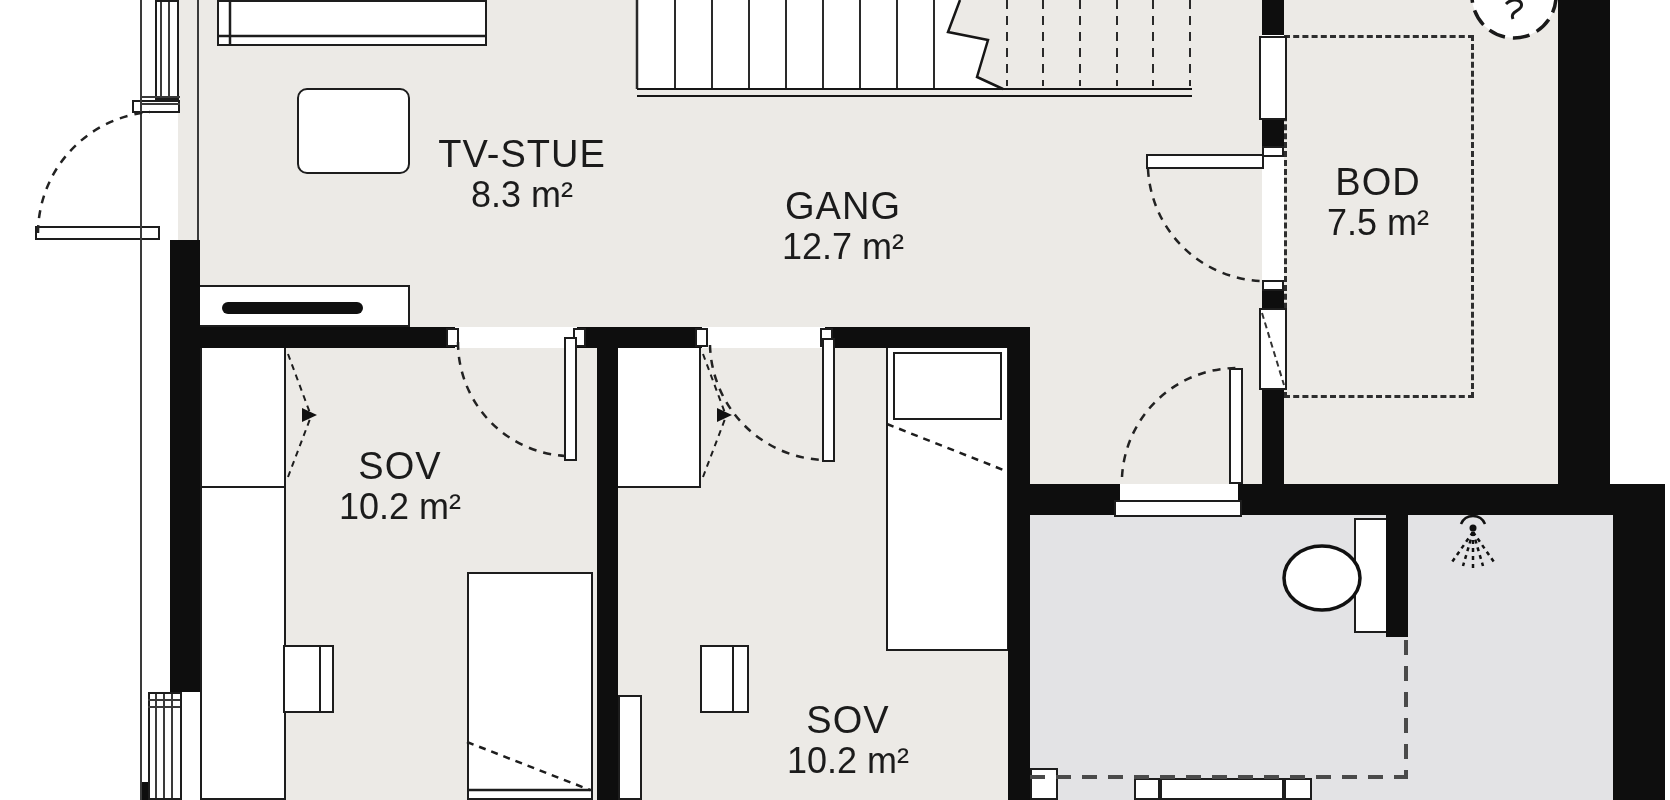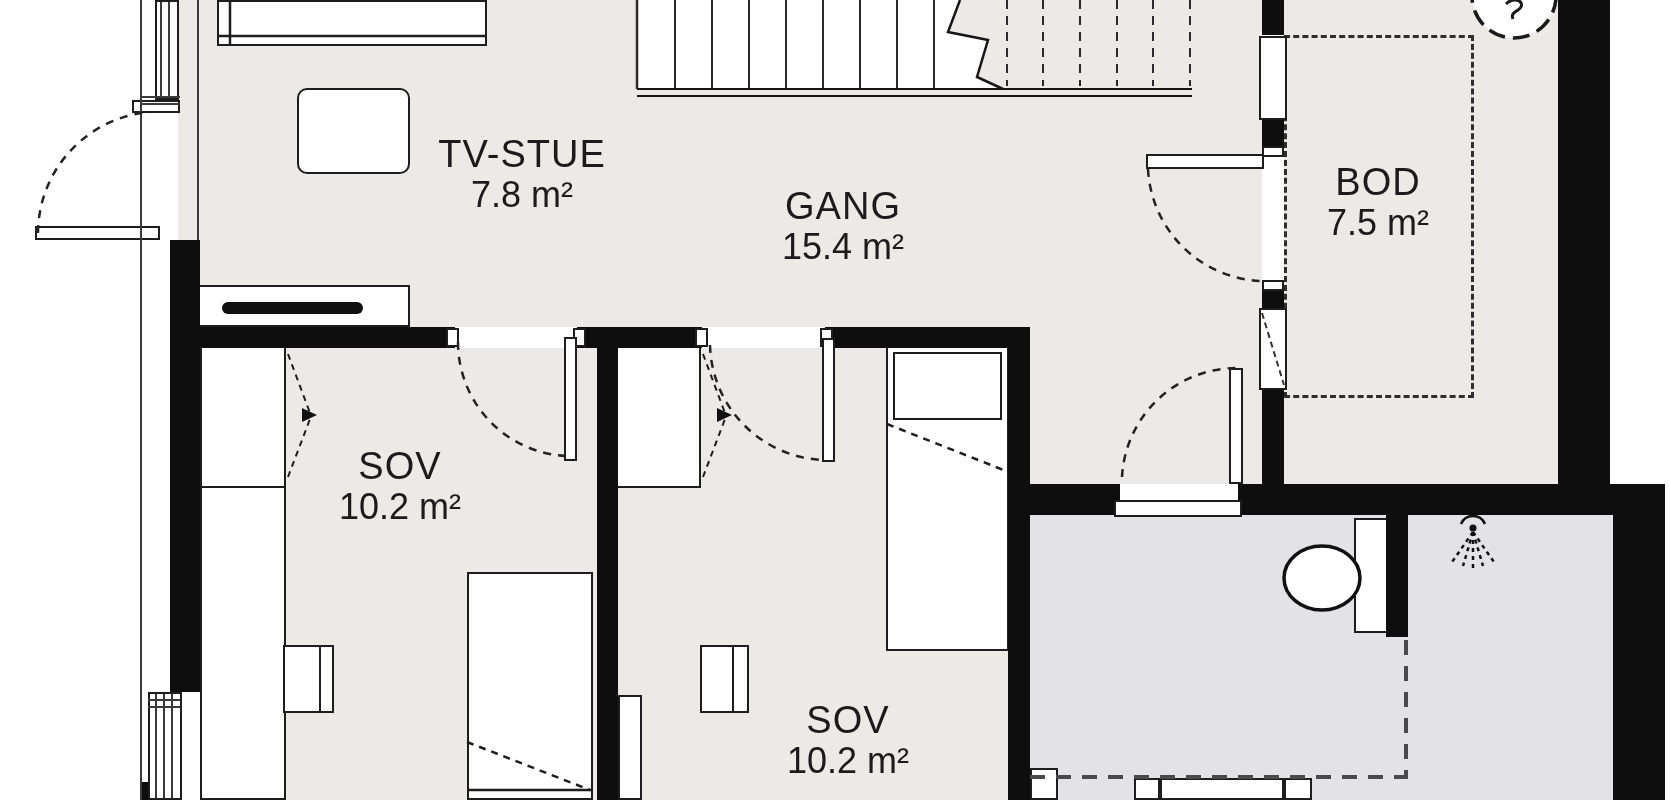--- a/index.html
+++ b/index.html
@@ -168,25 +168,25 @@
     </g>
 
     <g>
       <circle cx="1514" cy="-4" r="42" fill="#ffffff" stroke="#1a1a1a" stroke-width="3.5" stroke-dasharray="17 8"></circle>
       <path d="M1506 4 C1513 -3 1524 0 1521 7 C1518 12 1510 12 1513 19" stroke="#1a1a1a" stroke-width="3" fill="none"></path>
     </g>
   </svg>
 
   <div class="lbl" style="left:522px;top:134px;">
     <div class="nm">TV-STUE</div>
-    <div class="ar">7.8 m²</div>
+    <div class="ar">8.3 m²</div>
   </div>
   <div class="lbl" style="left:843px;top:186px;">
     <div class="nm">GANG</div>
-    <div class="ar">15.4 m²</div>
+    <div class="ar">12.7 m²</div>
   </div>
   <div class="lbl" style="left:1378px;top:162px;">
     <div class="nm">BOD</div>
     <div class="ar">7.5 m²</div>
   </div>
   <div class="lbl" style="left:400px;top:446px;">
     <div class="nm">SOV</div>
     <div class="ar">10.2 m²</div>
   </div>
   <div class="lbl" style="left:848px;top:700px;">

